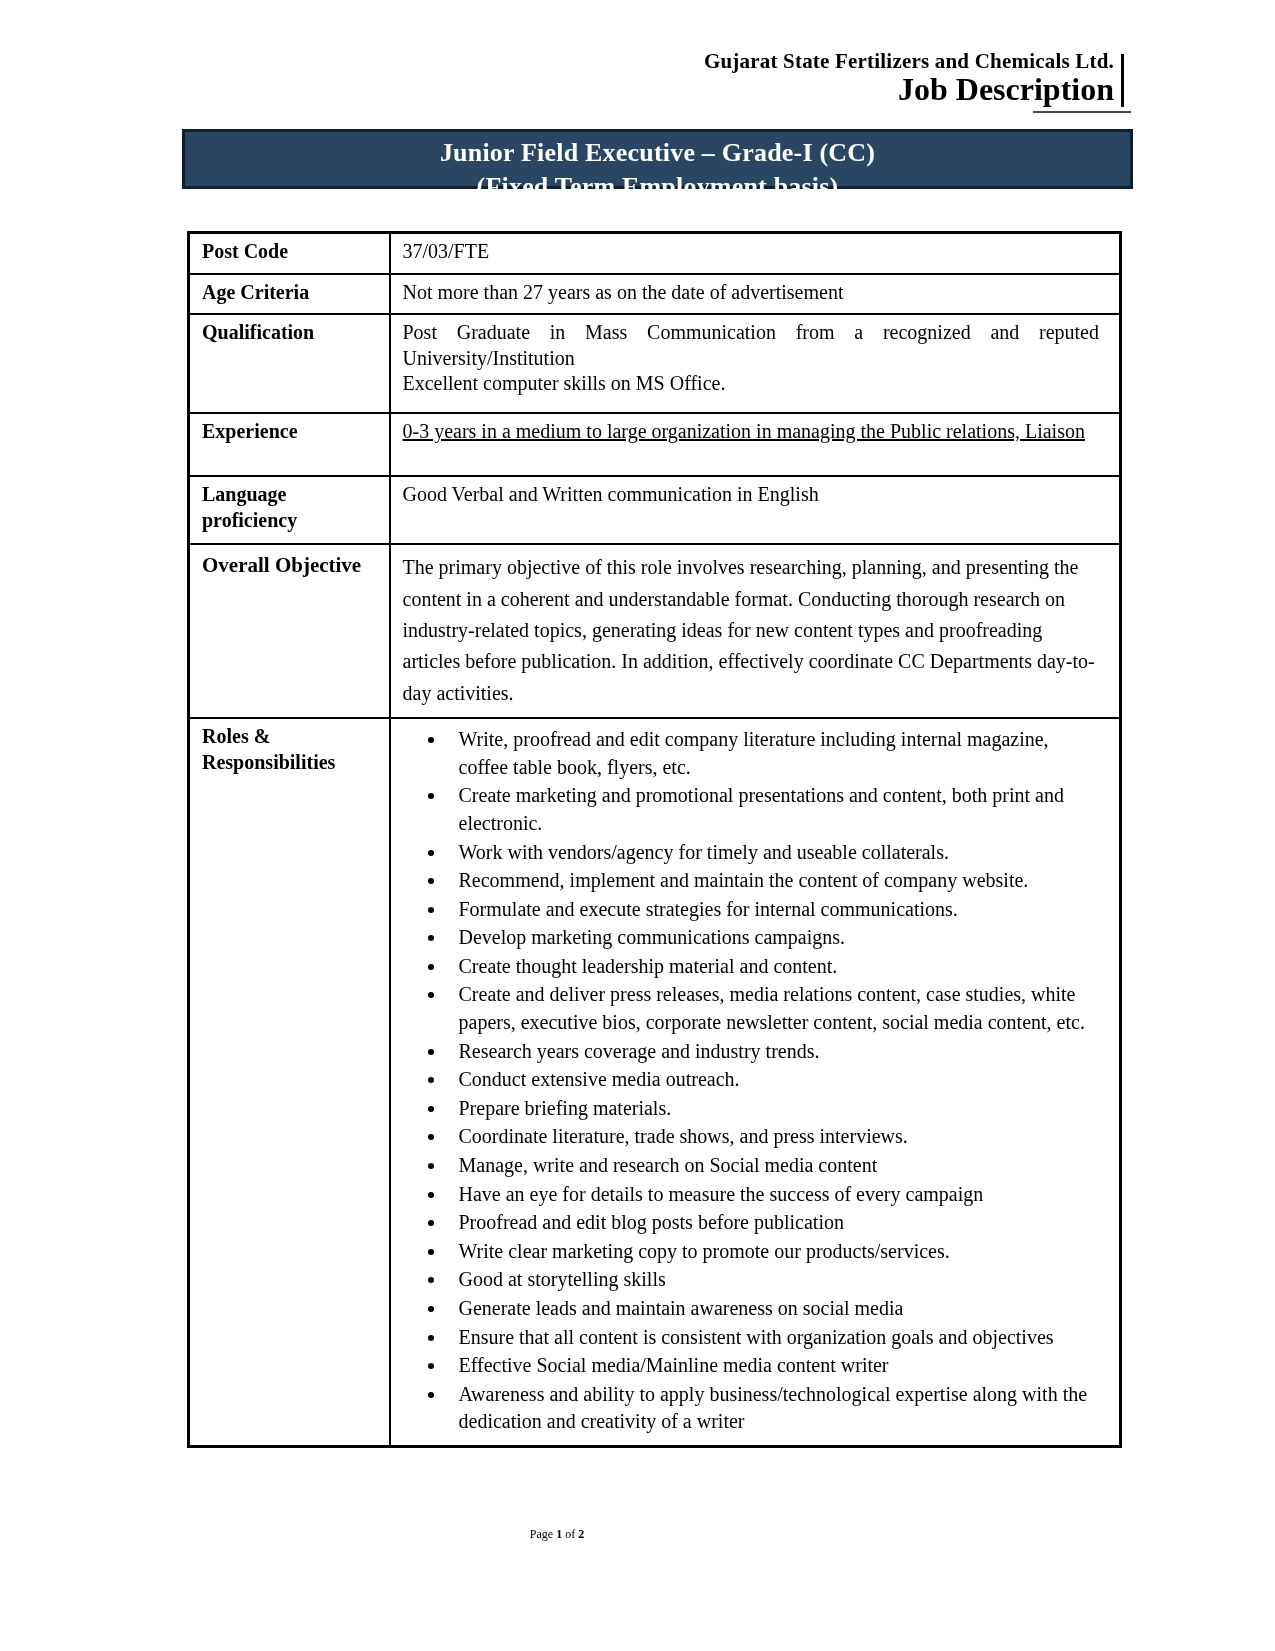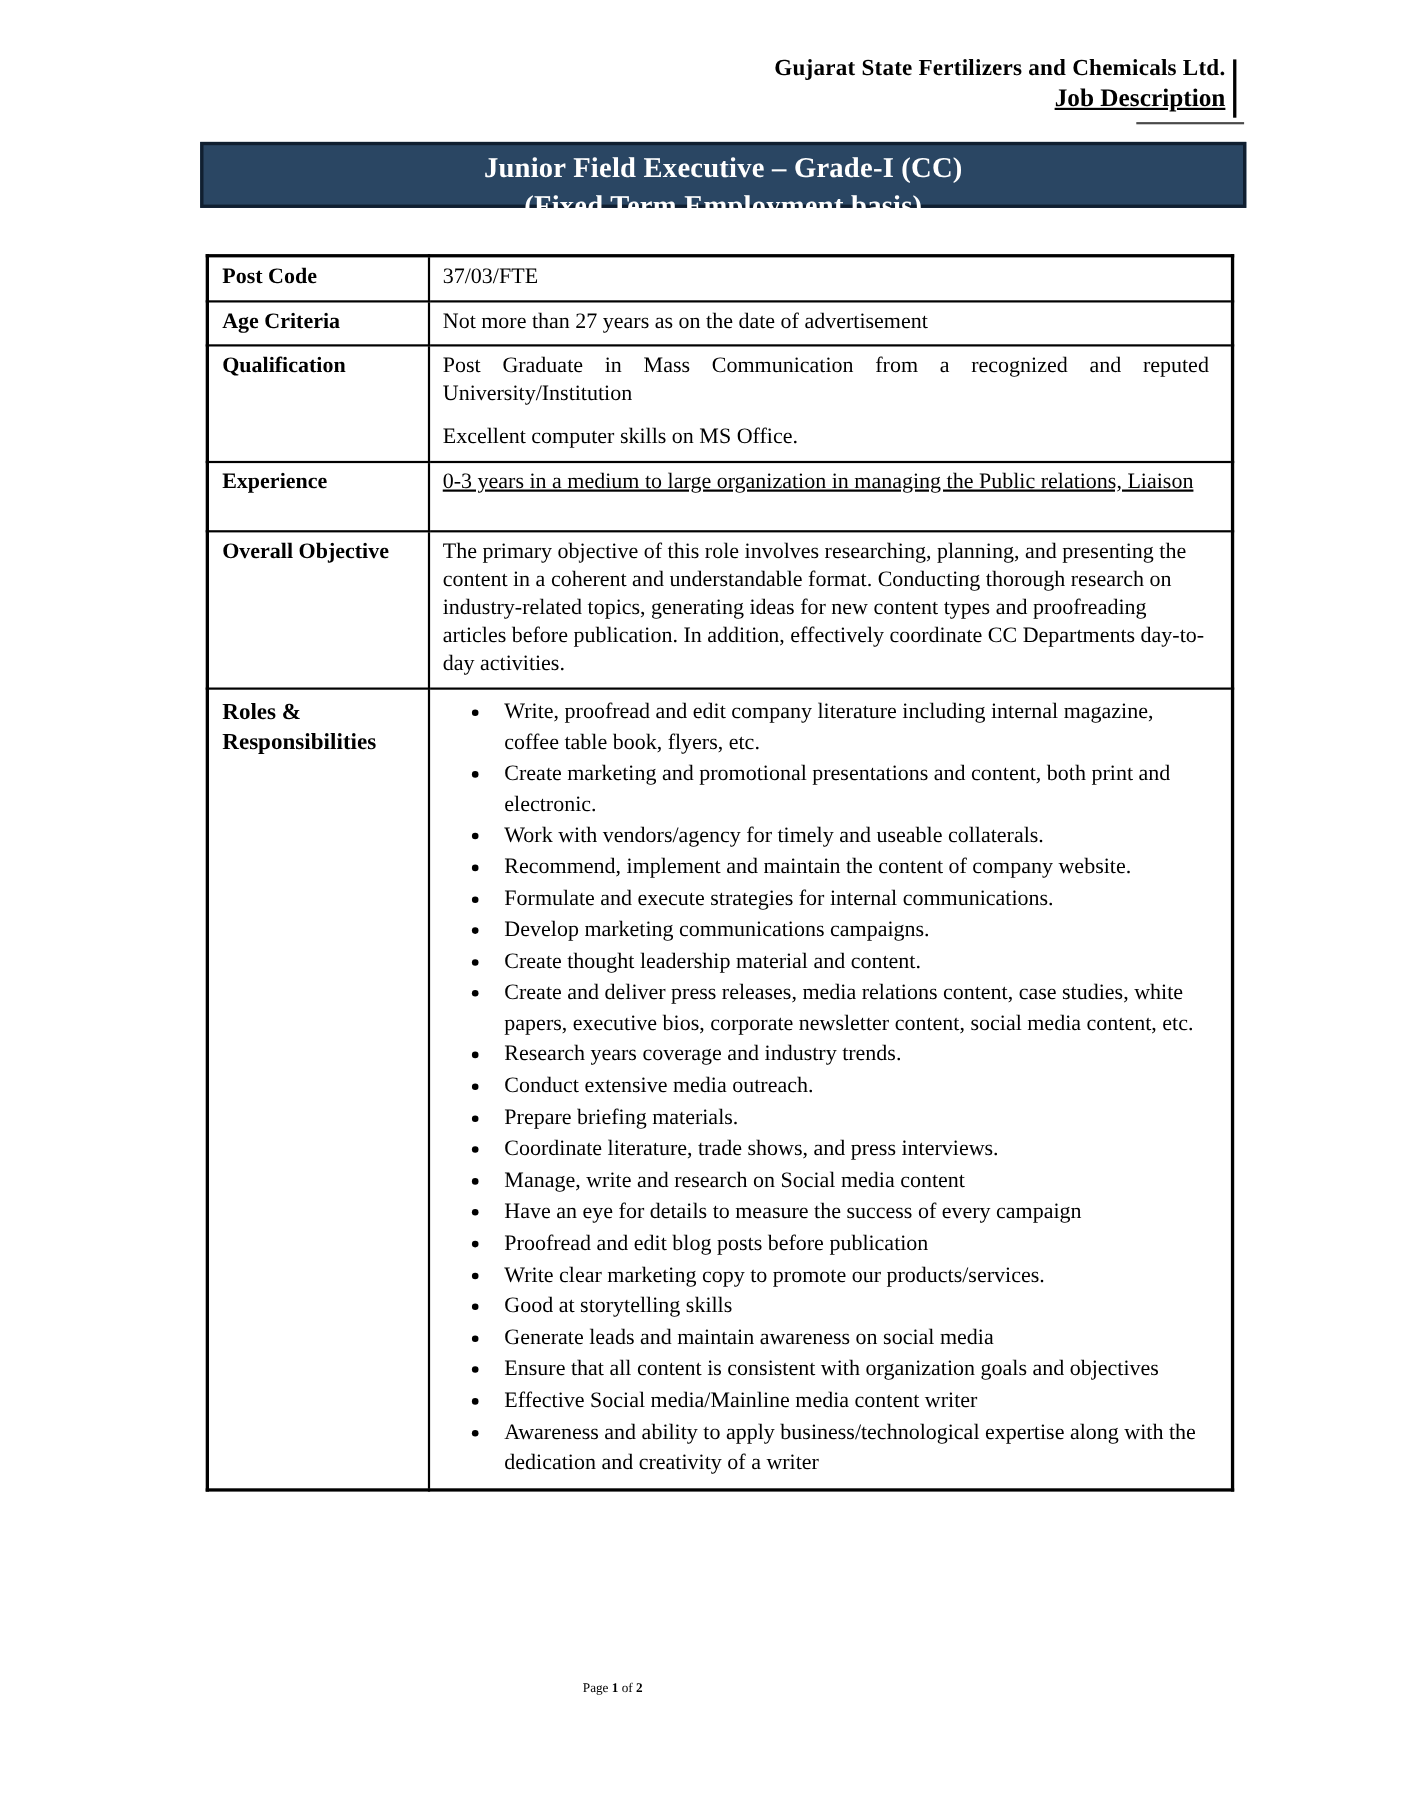--- a/index.html
+++ b/index.html
@@ -15,21 +15,21 @@
   
   .page-header {
     position: absolute; top: 48px; left: 0; width: 1114px;
     text-align: right;
   }
   .company-name {
     font-weight: bold; font-size: 21px; line-height: 26px;
     letter-spacing: 0.2px;
   }
   .doc-type {
-    font-weight: bold; font-size: 23px; line-height: 30px; text-decoration: underline;
+    font-weight: bold; font-size: 32px; line-height: 30px;
   }
   .header-divider-bar {
     position: absolute; top: 54px; left: 1121px;
     width: 3px; height: 53px; background: #000;
   }
   .header-underline {
     position: absolute; top: 111px; left: 1033px;
     width: 98px; height: 2px; background: #4a4a4a;
   }
 
@@ -56,21 +56,21 @@
   }
   table.job-table td {
     border: 2px solid #000;
     vertical-align: top;
     font-size: 20px;
     line-height: 1.28;
     padding: 5px 20px 8px 12px;
   }
   td.label { width: 201px; font-weight: bold; }
   td.value p { margin: 0; }
-  td.value p + p { margin-top: 14px; }
+  td.value p + p { }
 
   
   tr:nth-child(1) td { height: 38px; }
   tr:nth-child(2) td { height: 38px; }
   tr:nth-child(3) td { height: 99px; }
   tr:nth-child(3) td.value p:first-child { text-align: justify; }
   tr:nth-child(4) td { height: 63px; }
   tr:nth-child(4) td.value p { text-align: justify; text-decoration: underline; }
   tr:nth-child(5) td { height: 68px; }
   tr:nth-child(6) td { height: 169px; }
@@ -133,20 +133,26 @@
           <p>Excellent computer skills on MS Office.</p>
         </td>
       </tr>
       <tr>
         <td class="label">Experience</td>
         <td class="value">
           <p>0-3 years in a medium to large organization in managing the Public relations, Liaison</p>
         </td>
       </tr>
       <tr>
+        <td class="label">Language proficiency</td>
+        <td class="value">
+          <p>Good Verbal and Written communication in English</p>
+        </td>
+      </tr>
+      <tr>
         <td class="label">Overall Objective</td>
         <td class="value">
           <p>The primary objective of this role involves researching, planning, and presenting the content in a coherent and understandable format. Conducting thorough research on industry-related topics, generating ideas for new content types and proofreading articles before publication. In addition, effectively coordinate CC Departments day-to-day activities.</p>
         </td>
       </tr>
       <tr>
         <td class="label">Roles &amp; Responsibilities</td>
         <td class="value">
           <ul class="responsibilities">
             <li>Write, proofread and edit company literature including internal magazine, coffee table book, flyers, etc.</li>

